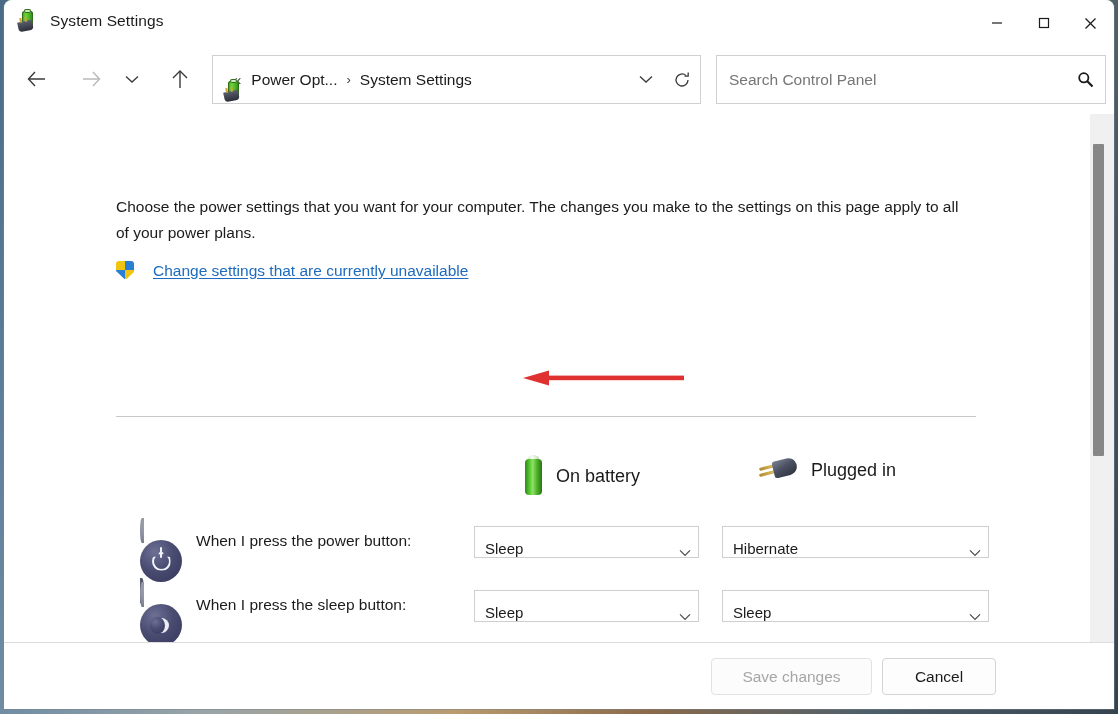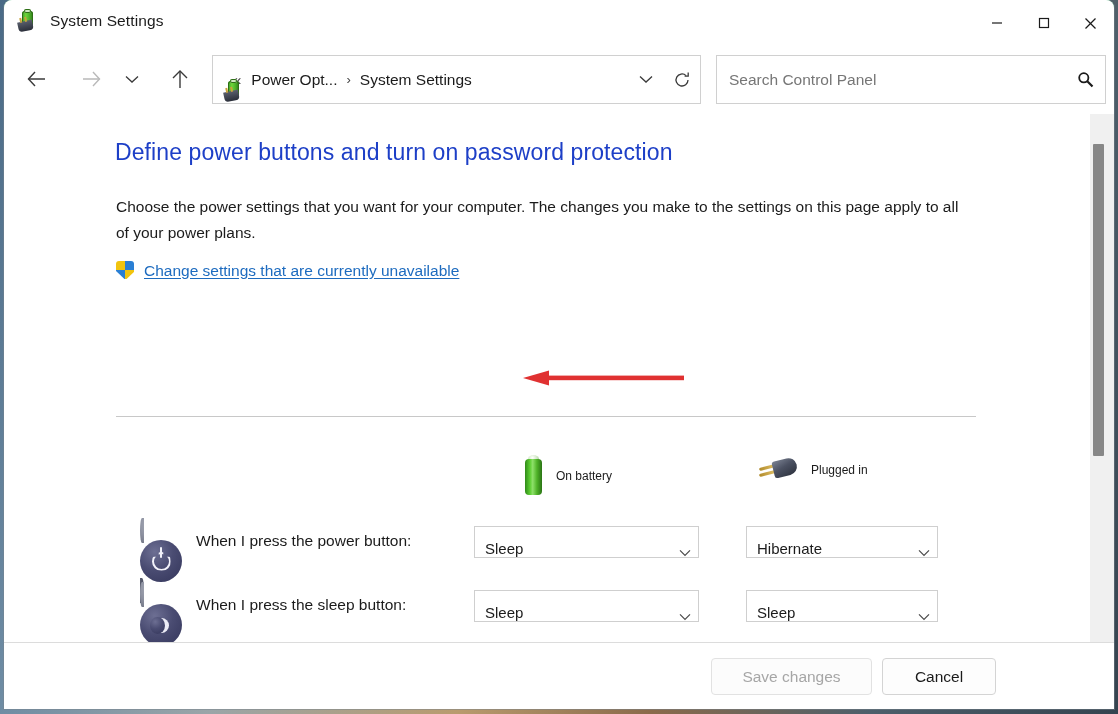--- a/index.html
+++ b/index.html
@@ -231,21 +231,21 @@
     font-size: 15.5px;
     color: #1b1b1b;
     line-height: 26px;
   }
 
   .uac-link {
     position: absolute;
     left: 112px; top: 147px;
     display: flex;
     align-items: center;
-    gap: 9px;
+    gap: 18px;
     cursor: default;
   }
   .uac-shield {
     width: 19px; height: 19px;
     position: relative;
     flex: none;
   }
   .uac-shield .q {
     position: absolute;
     width: 9px; height: 9px;
@@ -304,21 +304,21 @@
   }
   .col-head {
     position: absolute;
     display: flex;
     align-items: center;
     gap: 11px;
   }
   .col-head.battery { left: 517px; }
   .col-head.plugged { left: 752px; }
   .col-head-label {
-    font-size: 12px;
+    font-size: 18px;
     color: #1b1b1b;
     white-space: nowrap;
   }
 
   .icon-battery {
     position: relative;
     width: 24px; height: 42px;
   }
   .icon-battery .body {
     position: absolute;
@@ -394,21 +394,21 @@
     color: #1b1b1b;
     padding-left: 10px;
     white-space: nowrap;
     overflow: hidden;
   }
   .combo .chev {
     width: 26px;
     display: flex; align-items: center; justify-content: center;
   }
   .combo.c1 { left: 470px; width: 225px; }
-  .combo.c2 { left: 718px; width: 192px; margin-left: 24px; }
+  .combo.c2 { left: 718px; width: 267px; }
 
   .row1 { top: 406px; }
   .row2 { top: 470px; }
   .row3 { top: 534px; }
 
   
   .ic-power, .ic-sleep {
     position: relative;
     width: 42px; height: 42px;
     border-radius: 50%;
@@ -593,21 +593,20 @@
           <circle cx="6.8" cy="6.8" r="4.6"></circle>
             <line x1="10.3" y1="10.3" x2="15.5" y2="15.5" stroke-width="2.2"></line>
         </svg>
       </span>
     </div>
   </div>
 
   <div class="content">
     <div class="pane">
 
-      <div class="h1">Define power buttons and turn on password protection</div>
       <div class="desc">Choose the power settings that you want for your computer. The changes you make to the settings on this page apply to all of your power plans.</div>
 
       <div class="uac-link">
         <span class="uac-shield">
           <span class="shape">
             <span class="q q1"></span>
               <span class="q q2"></span>
             <span class="q q3"></span>
               <span class="q q4"></span>
           </span>

